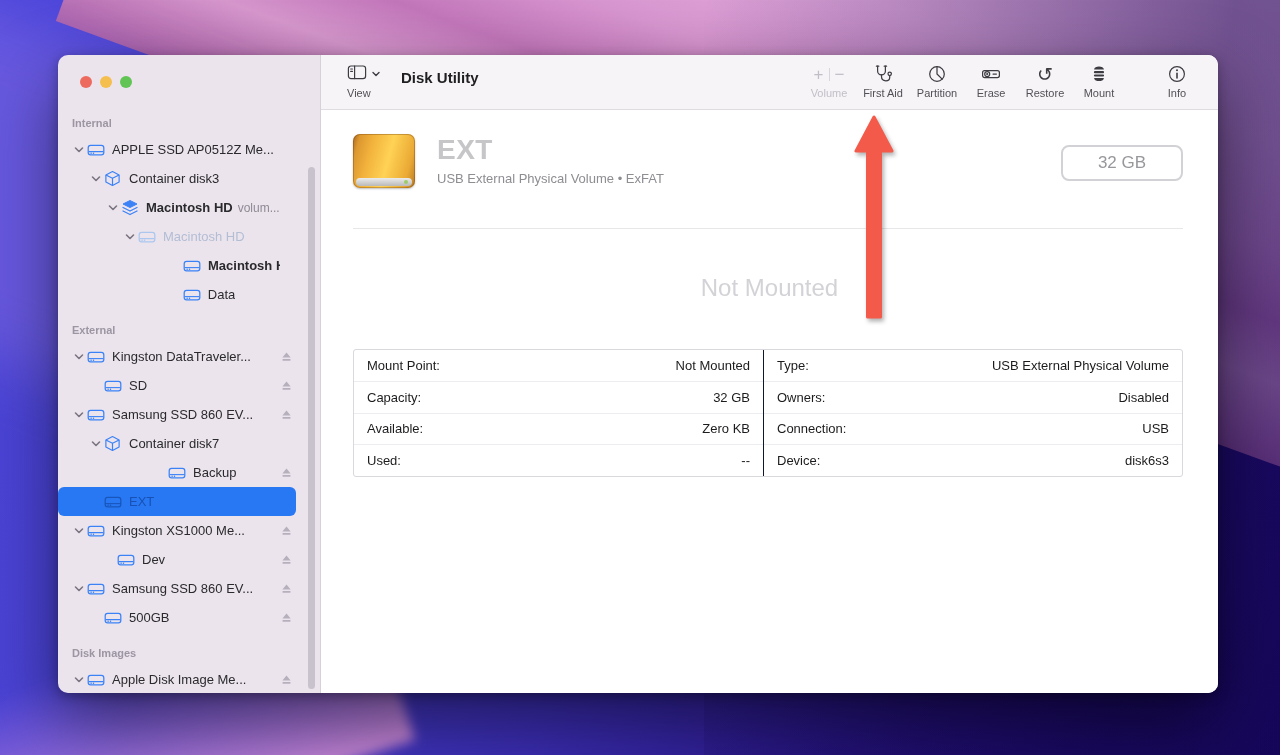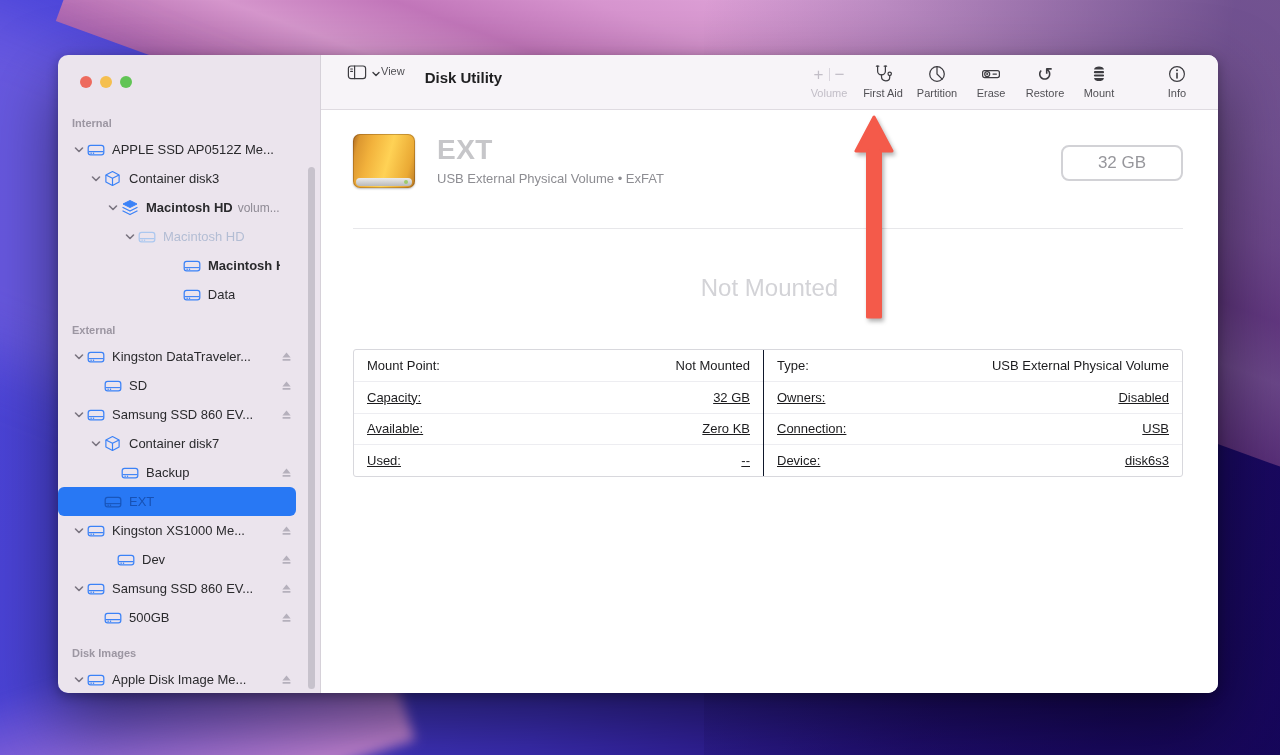--- a/index.html
+++ b/index.html
@@ -43,21 +43,21 @@
   .trow.dimmed .ticon{color:#abc7ef;}
   .trow.selected{background:#2878f4;}
   .trow.selected .tlabel{color:rgba(13,58,142,.62);font-weight:400;}
   .trow.selected .ticon{color:rgba(13,58,142,.55);}
   .eject{position:absolute;right:4px;color:#b5b0bc;display:inline-flex;}
   .scrollbar{position:absolute;right:5px;top:112px;width:7px;height:522px;background:#b1acb8;opacity:.62;border-radius:3.5px;}
 
   
   .main{flex:1;display:flex;flex-direction:column;background:#fff;min-width:0;}
   .toolbar{height:55px;background:#f7f4f8;border-bottom:1px solid #dfdbe1;display:flex;align-items:flex-start;padding:8px 10px 0 26px;box-sizing:border-box;}
-  .view-group{display:flex;flex-direction:row;align-items:flex-start;cursor:default;}
+  .view-group{display:flex;flex-direction:column;align-items:flex-start;cursor:default;}
   .view-icons{display:flex;align-items:center;gap:4px;height:22px;}
   .tbar-title{font-size:15px;font-weight:700;color:#1f1f21;margin:6px 0 0 20px;white-space:nowrap;}
   .tb-group{margin-left:auto;display:flex;align-items:flex-start;}
   .tb-btn{display:flex;flex-direction:column;align-items:center;min-width:50px;margin:0 2px;cursor:default;}
   .tb-btn.info{margin-left:26px;margin-right:6px;}
   .tb-ic{height:22px;display:flex;align-items:center;justify-content:center;color:#3d3c41;}
   .tb-lb{font-size:11px;color:#515055;margin-top:2px;white-space:nowrap;}
   .tb-btn.disabled .tb-lb{color:#c2bec7;}
   .tb-btn.disabled .tb-ic{color:#c2bec7;}
   .pm{font-size:17px;line-height:17px;color:#c2bec7;padding:0 5px;}
@@ -80,21 +80,21 @@
   .size-badge{margin-left:auto;margin-top:13px;width:118px;height:32px;border:2px solid #d2d2d6;border-radius:8px;
     display:flex;align-items:center;justify-content:center;font-size:17px;color:#97979c;background:#fff;flex-shrink:0;}
   .hr1{position:absolute;left:32px;right:35px;top:118px;border-top:1px solid #e7e7ea;}
   .status{position:absolute;top:164px;left:0;right:0;text-align:center;font-size:24px;color:#d3d3d7;}
   .details{position:absolute;left:32px;right:35px;top:239px;height:128px;border:1px solid #d8d8dd;border-radius:3px;
     display:flex;box-sizing:border-box;}
   .dcol{display:flex;flex-direction:column;box-sizing:border-box;}
   .dcol.left{width:410px;border-right:1px solid #0f172a;}
   .dcol.right{flex:1;}
   .drow{flex:1;display:flex;align-items:center;padding:0 13px;font-size:13px;color:#1c1c1e;}
-  .drow + .drow{border-top:1px solid #ededf1;text-decoration:underline;}
+  .drow + .drow{border-top:1px solid #ededf1;}
   .dvalue{margin-left:auto;text-align:right;}
 
   .arrow{position:absolute;left:788px;top:60px;z-index:50;pointer-events:none;}
 </style>
 </head>
 <body>
 
 <div class="wp">
   <div class="band-pink"></div>
   <div class="band-violet"></div>
@@ -271,21 +271,21 @@
               </svg>
             </span>
             <span class="ticon">
               <svg width="17" height="17" viewBox="0 0 18 18">
                 <path d="M9 1.6 L16 5.2 V12.6 L9 16.4 L2 12.6 V5.2 Z" fill="none" stroke="currentColor" stroke-width="1.25" stroke-linejoin="round"></path>
                 <path d="M2 5.2 L9 8.8 L16 5.2 M9 8.8 V16.4" fill="none" stroke="currentColor" stroke-width="1.25" stroke-linejoin="round"></path>
               </svg>
             </span>
             <span class="tlabel">Container disk7</span>
           </div>
-          <div class="trow" style="padding-left: 46px;">
+          <div class="trow" style="padding-left: 46px; margin-left: 47px;">
             <span class="chev"></span>
             <span class="ticon">
               <svg width="18" height="16" viewBox="0 0 18 16">
                 <rect x="1.2" y="3.4" width="15.6" height="9.4" rx="2.4" fill="none" stroke="currentColor" stroke-width="1.25"></rect>
                 <line x1="1.6" y1="9.6" x2="16.4" y2="9.6" stroke="currentColor" stroke-width="1.1"></line>
                 <circle cx="4.1" cy="11.2" r="0.75" fill="currentColor"></circle>
                 <circle cx="6.5" cy="11.2" r="0.75" fill="currentColor"></circle>
               </svg>
             </span>
             <span class="tlabel">Backup</span>

